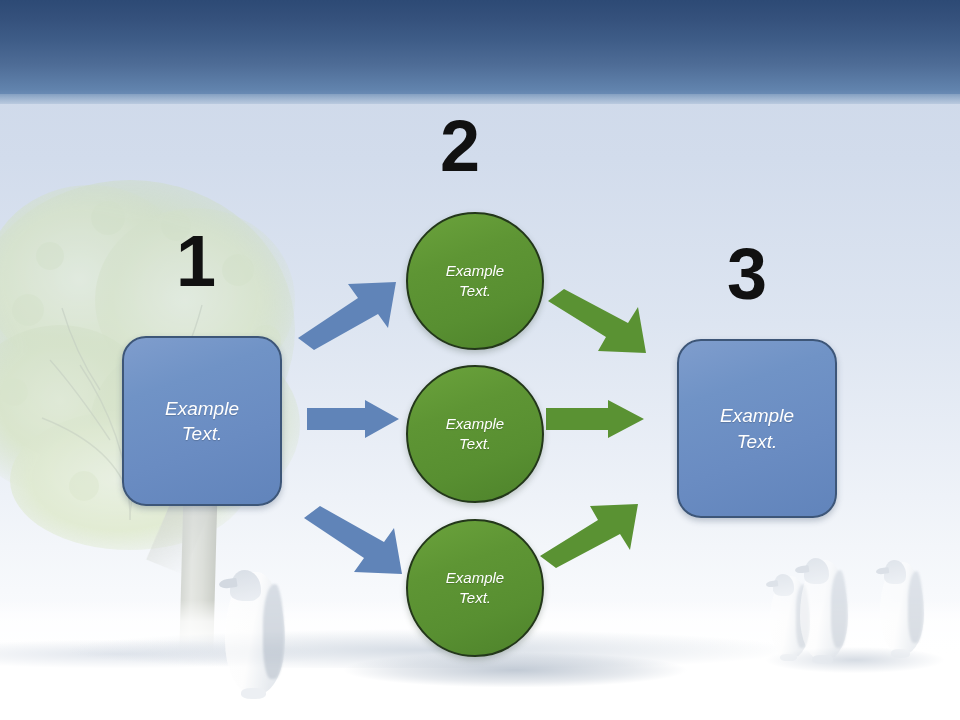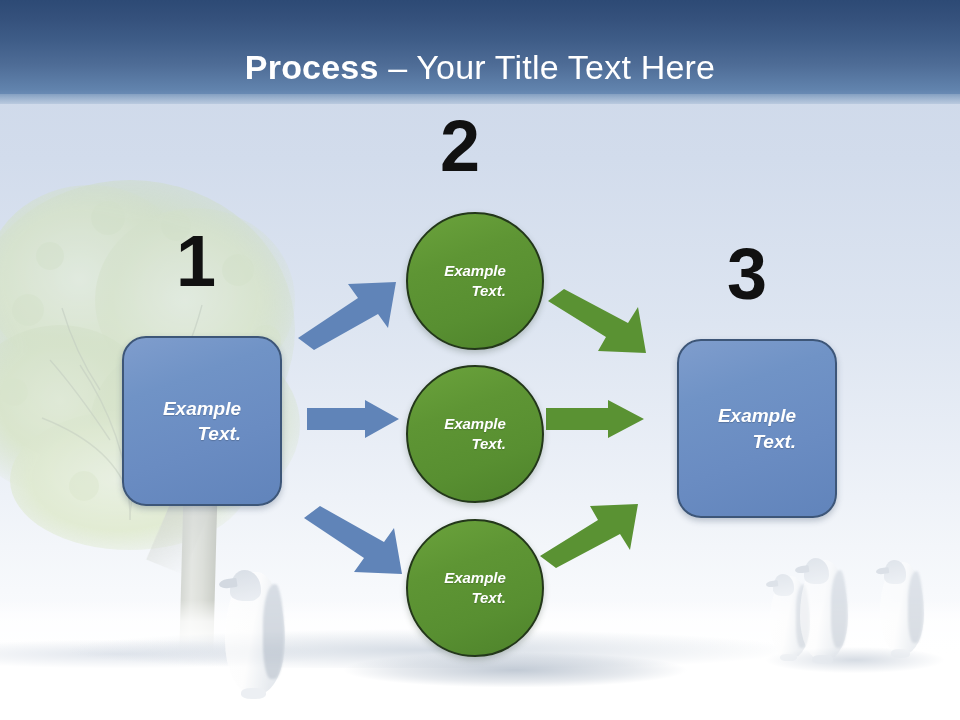--- a/index.html
+++ b/index.html
@@ -126,22 +126,22 @@
     background:linear-gradient(160deg,#6ba33c 0%, #5e9534 34%, #588f31 68%, #4e832b 100%);
     border:2px solid #23371a;
     box-shadow:0 3px 6px rgba(40,60,40,.25);
     display:flex;align-items:center;justify-content:center;
   }
   .circ1{left:406px;top:212px;width:134px;height:134px;}
   .circ2{left:406px;top:365px;width:134px;height:134px;}
   .circ3{left:406px;top:519px;width:134px;height:134px;}
 
   .shape-label{
-    color:#ffffff;font-weight:bold;font-style:italic;
-    text-align:right;line-height:1.32;
+    color:#ffffff;font-weight:normal;font-style:italic;
+    text-align:center;line-height:1.32;
     text-shadow:0 1px 1px rgba(0,0,0,.18);
     pointer-events:none;
   }
   .label-lg{font-size:19px;}
   .label-sm{font-size:15px;}
 
   
   .arrow{position:absolute;}
   .arrow svg{display:block;overflow:visible;}
 </style>
@@ -231,23 +231,20 @@
         <div class="back"></div>
         <div class="head"></div>
       <div class="beak"></div>
         <div class="feet"></div>
     </div>
   </div>
 
   <div class="titlebar">
     <div class="gloss"></div>
   </div>
-  <div class="title-text">
-    <span class="strong">Process</span><span class="light"> – </span><span class="light">Your Title Text Here</span>
-  </div>
 
   <div class="stepnum num1">1</div>
   <div class="stepnum num2">2</div>
   <div class="stepnum num3">3</div>
 
   <div class="arrow" style="left:296px;top:278px;">
     <svg width="106" height="72" viewBox="0 0 106 72" aria-hidden="true">
       <polygon points="2,60 62,20 52,6 100,4 92,50 82,36 18,72" fill="#6084b8"></polygon>
     </svg>
   </div>

